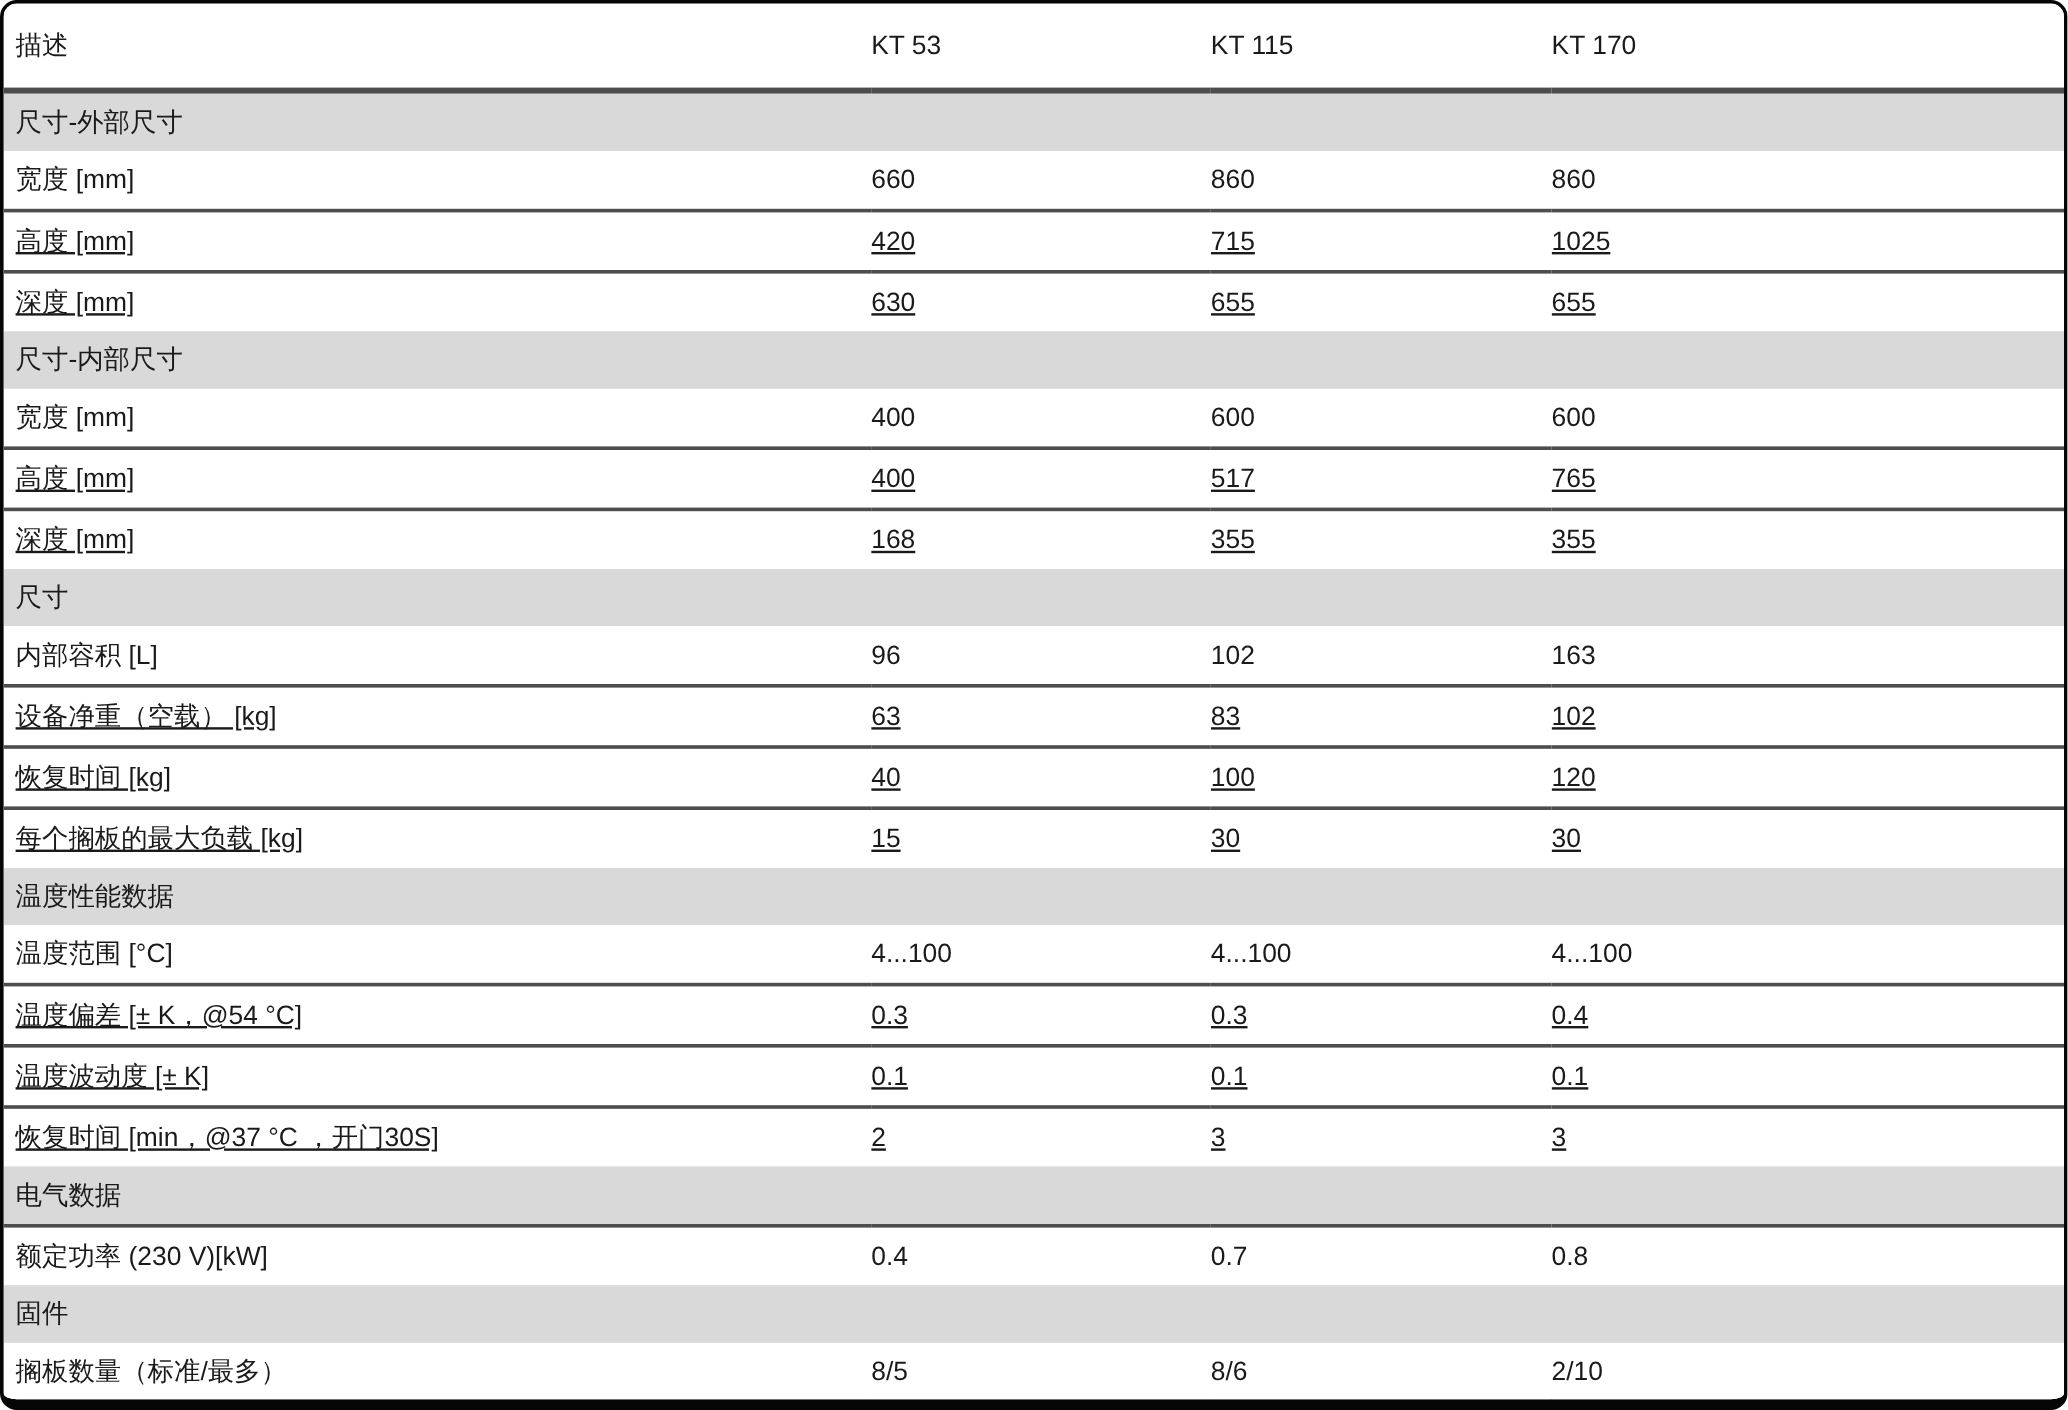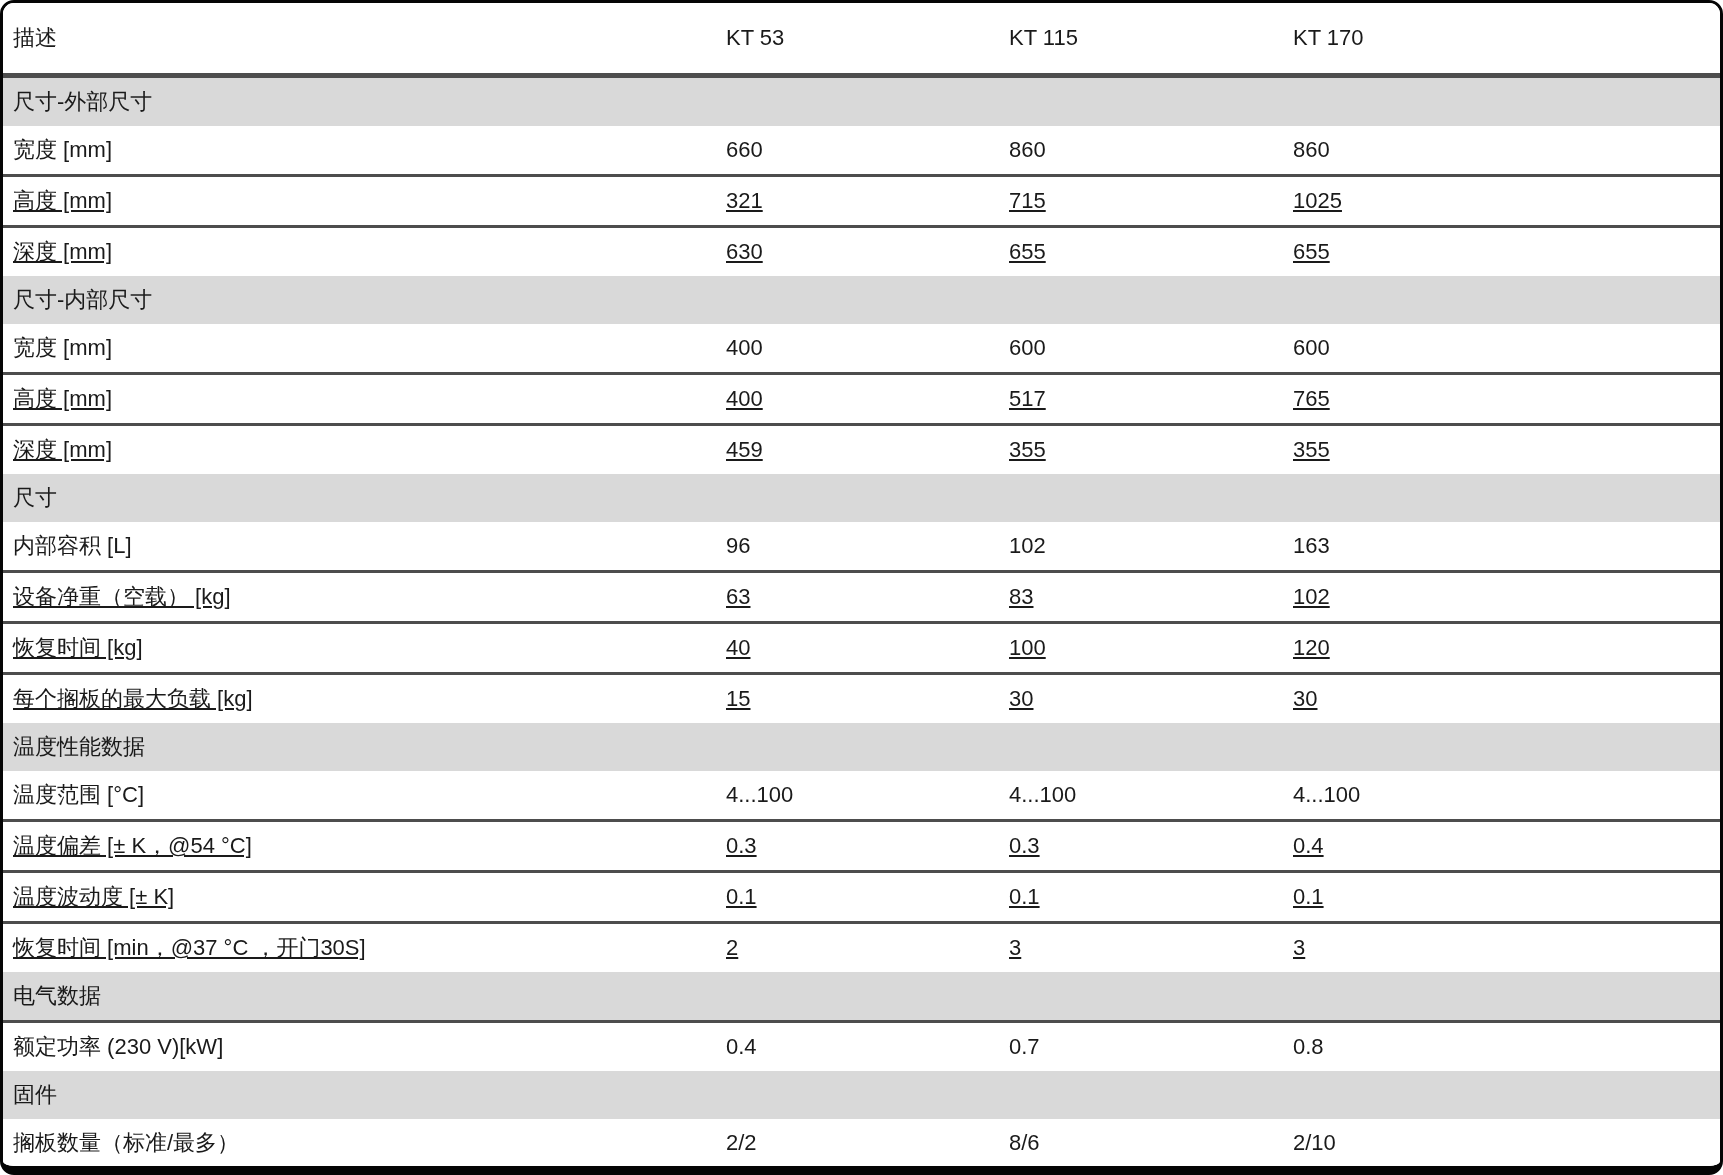--- a/index.html
+++ b/index.html
@@ -85,21 +85,21 @@
           <td colspan="4">尺寸-外部尺寸</td>
         </tr>
         <tr class="data">
           <td>宽度 [mm]</td>
           <td>660</td>
           <td>860</td>
           <td>860</td>
         </tr>
         <tr class="data">
           <td>高度 [mm]</td>
-          <td>321</td>
+          <td>420</td>
           <td>715</td>
           <td>1025</td>
         </tr>
         <tr class="data">
           <td>深度 [mm]</td>
           <td>630</td>
           <td>655</td>
           <td>655</td>
         </tr>
         <tr class="band">
@@ -112,21 +112,21 @@
           <td>600</td>
         </tr>
         <tr class="data">
           <td>高度 [mm]</td>
           <td>400</td>
           <td>517</td>
           <td>765</td>
         </tr>
         <tr class="data">
           <td>深度 [mm]</td>
-          <td>459</td>
+          <td>168</td>
           <td>355</td>
           <td>355</td>
         </tr>
         <tr class="band">
           <td colspan="4">尺寸</td>
         </tr>
         <tr class="data">
           <td>内部容积 [L]</td>
           <td>96</td>
           <td>102</td>
@@ -184,19 +184,19 @@
           <td>额定功率 (230 V)[kW]</td>
           <td>0.4</td>
           <td>0.7</td>
           <td>0.8</td>
         </tr>
         <tr class="band">
           <td colspan="4">固件</td>
         </tr>
         <tr class="data">
           <td>搁板数量（标准/最多）</td>
-          <td>2/2</td>
+          <td>8/5</td>
           <td>8/6</td>
           <td>2/10</td>
         </tr>
       </tbody>
   </table>
 </div>
 
 </body></html>

